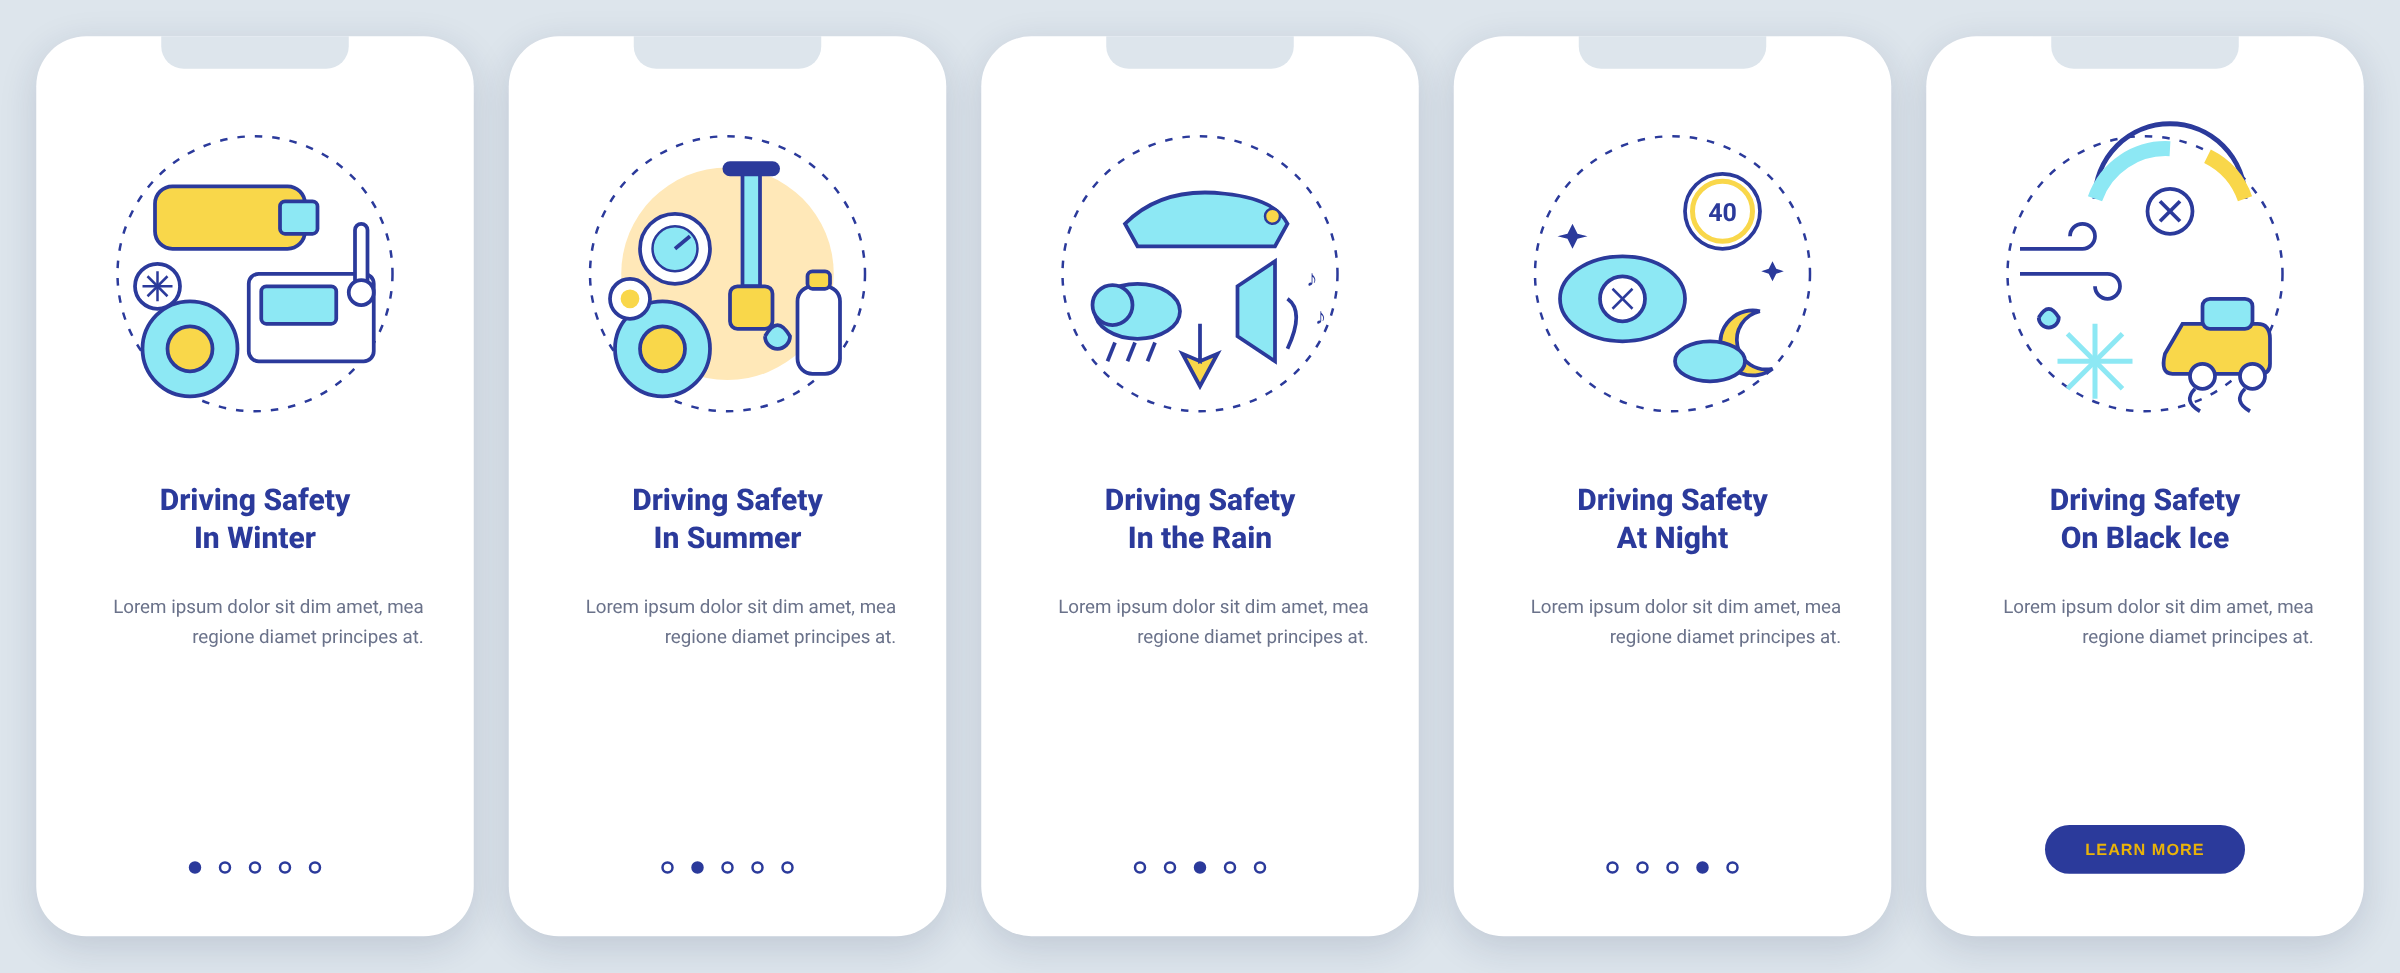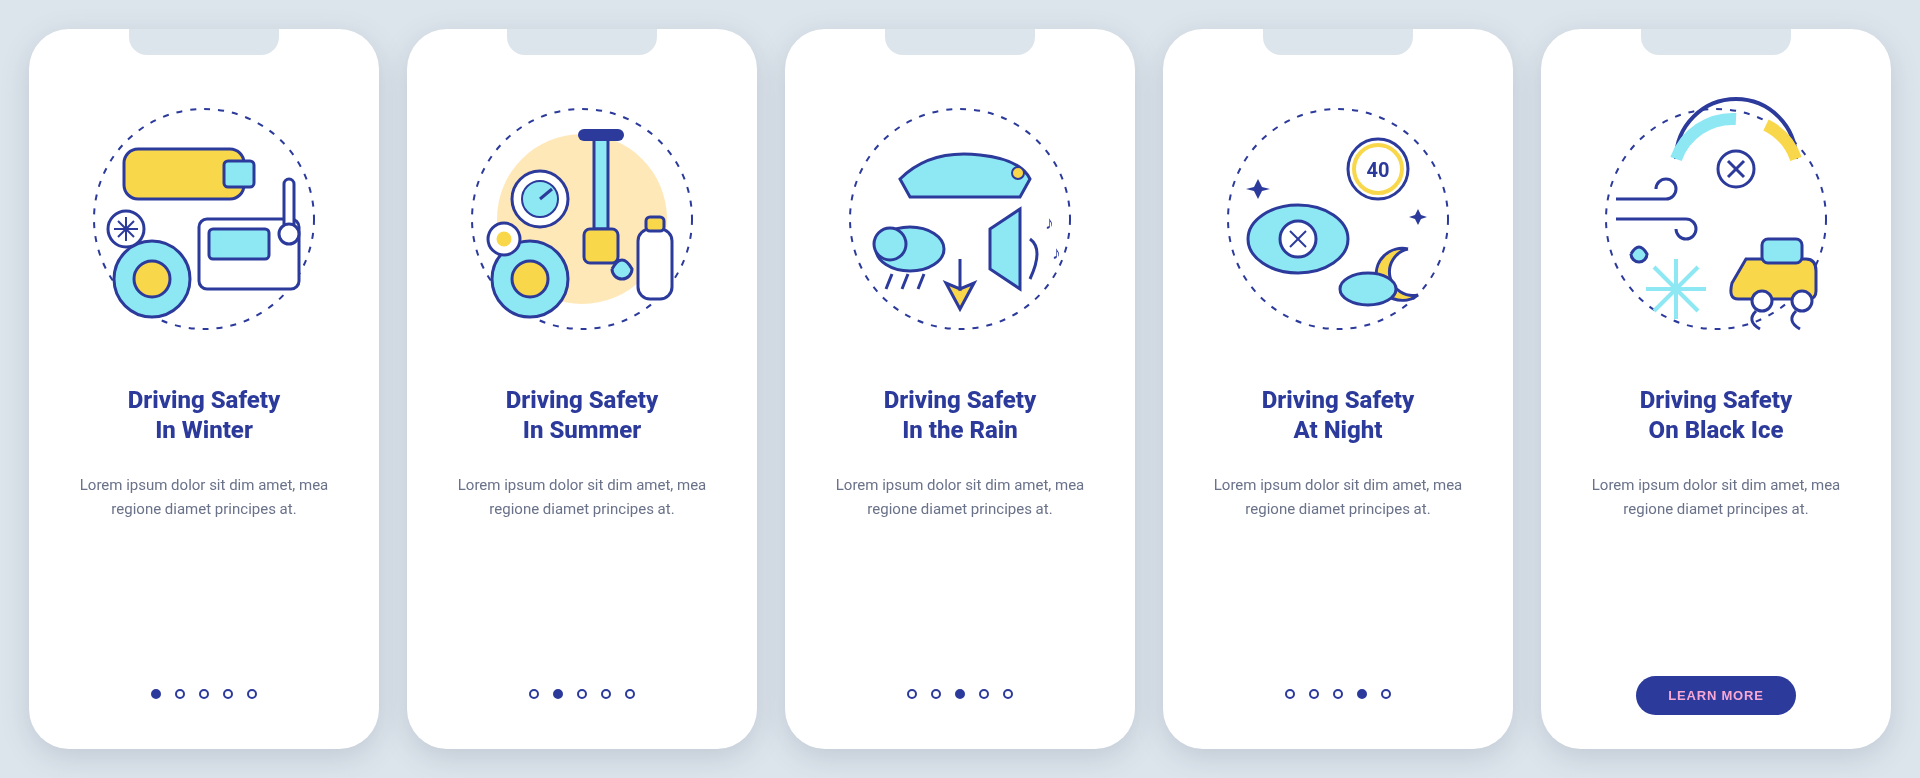--- a/index.html
+++ b/index.html
@@ -50,49 +50,49 @@
     font-size: 24px;
     line-height: 1.25;
     text-align: center;
     margin-top: 36px;
     white-space: pre-line;
   }
   .body {
     color: #6a728a;
     font-size: 15px;
     line-height: 1.6;
-    text-align: center;
+    text-align: right;
     margin-top: 28px;
     max-width: 270px;
   }
   .dots {
     display: flex;
     gap: 14px;
     margin-top: auto;
     margin-bottom: 20px;
   }
   .dot {
     width: 10px;
     height: 10px;
     border-radius: 50%;
     border: 2px solid #2b3a9b;
     background: transparent;
   }
   .dot.active { background: #2b3a9b; }
   .cta {
     background: #2b3a9b;
-    color: #f9a8d4;
+    color: #eab308;
     border: none;
     border-radius: 24px;
     padding: 12px 32px;
     font-weight: 700;
     font-size: 13px;
     letter-spacing: 0.8px;
     cursor: pointer;
-    margin-bottom: 4px;
+    margin-bottom: 20px;
     margin-top: auto;
   }
 </style>
 </head>
 <body>
 
 <div class="phone">
   <div class="notch"></div>
   <div class="illus">
     <svg viewBox="0 0 260 260" width="260" height="260">

